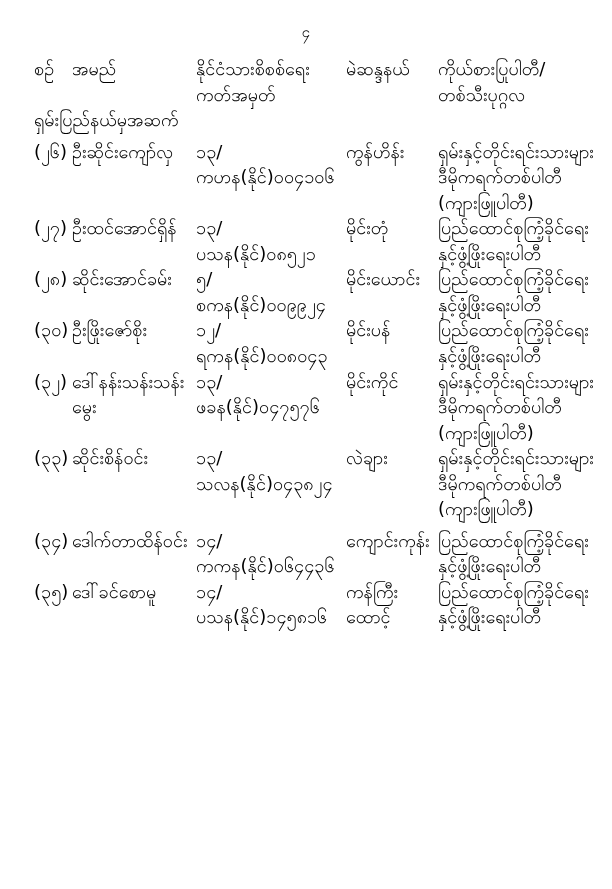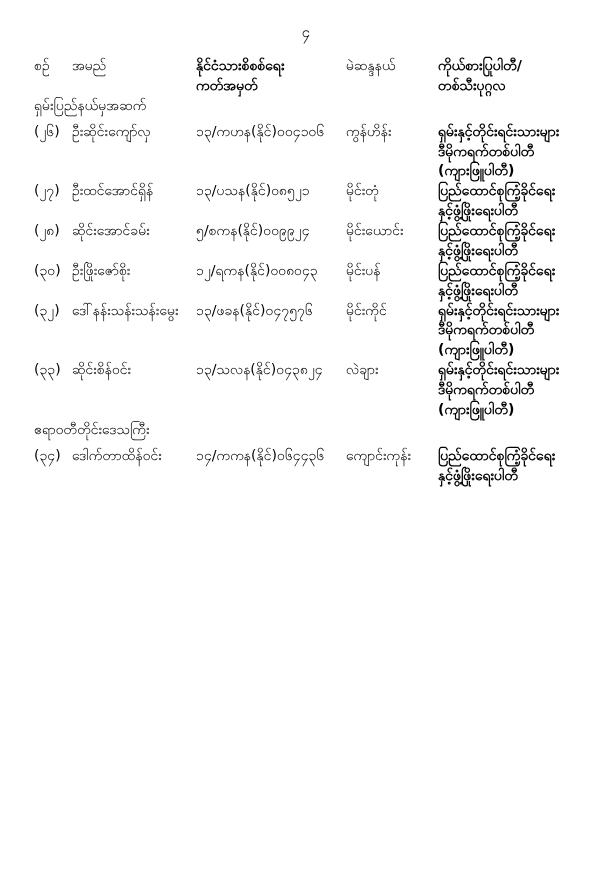--- a/index.html
+++ b/index.html
@@ -38,21 +38,21 @@
     width: 546px;
   }
   table.doc-table {
     border-collapse: collapse;
     width: 540px;
     table-layout: fixed;
   }
   table.doc-table td, table.doc-table th {
     vertical-align: top;
     padding: 0 4px 0 0;
-    font-size: 14px;
+    font-size: 18px;
     line-height: 1.42;
     font-weight: normal;
     text-align: left;
   }
   col.c-no    { width: 38px; }
   col.c-name  { width: 124px; }
   col.c-nrc   { width: 150px; }
   col.c-const { width: 92px; }
   col.c-party { width: 136px; }
 
@@ -75,21 +75,20 @@
   .data-row td {
     padding-top: 11px;
     margin-top: 36px;
   }
   .data-row.first-after-section td {
     padding-top: 6px;
   }
   .cell-line {
     display: block;
     white-space: nowrap;
-    font-weight: bold;
   }
   .num {
     white-space: nowrap;
   }
 </style>
 </head>
 <body>
 
 <div class="page">
 
@@ -189,32 +188,39 @@
           <td>ဆိုင်းစိန်ဝင်း</td>
           <td>၁၃/သလန(နိုင်)၀၄၃၈၂၄</td>
           <td>လဲချား</td>
           <td>
             <span class="cell-line">ရှမ်းနှင့်တိုင်းရင်းသားများ</span>
             <span class="cell-line">ဒီမိုကရက်တစ်ပါတီ</span>
             <span class="cell-line">(ကျားဖြူပါတီ)</span>
           </td>
         </tr>
 
-        <tr class="section-row">
-          <td colspan="5" class="section-title">ဧရာဝတီတိုင်းဒေသကြီး</td>
-        </tr>
 
         <tr class="data-row first-after-section">
           <td class="num">(၃၄)</td>
           <td>ဒေါက်တာထိန်ဝင်း</td>
           <td>၁၄/ကကန(နိုင်)၀၆၄၄၃၆</td>
           <td>ကျောင်းကုန်း</td>
           <td>
             <span class="cell-line">ပြည်ထောင်စုကြံ့ခိုင်ရေး</span>
             <span class="cell-line">နှင့်ဖွံ့ဖြိုးရေးပါတီ</span>
           </td>
         </tr>
 
+        <tr class="data-row">
+          <td class="num">(၃၅)</td>
+          <td>ဒေါ်ခင်စောမူ</td>
+          <td>၁၄/ပသန(နိုင်)၁၄၅၈၁၆</td>
+          <td>ကန်ကြီးထောင့်</td>
+          <td>
+            <span class="cell-line">ပြည်ထောင်စုကြံ့ခိုင်ရေး</span>
+            <span class="cell-line">နှင့်ဖွံ့ဖြိုးရေးပါတီ</span>
+          </td>
+        </tr>
 
       </tbody>
     </table>
   </div>
 </div>
 
 </body></html>

